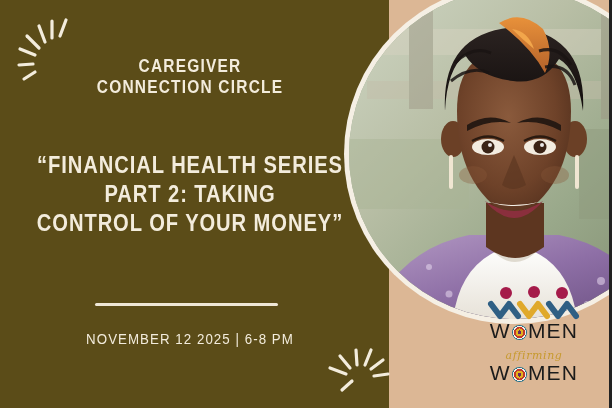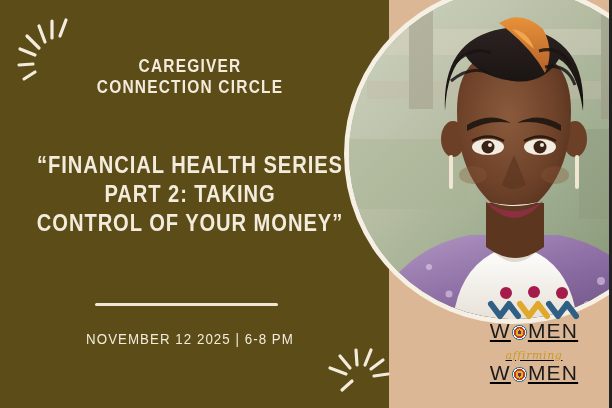--- a/index.html
+++ b/index.html
@@ -113,21 +113,20 @@
   .sparkle { position: absolute; }
   .sparkle svg { display: block; overflow: visible; }
 
   
   .logo {
     position: absolute;
     left: 478px;
     top: 286px;
     width: 112px;
     text-align: center;
-    text-decoration: underline;
   }
   .logo-mark { display: block; margin: 0 auto; }
   .logo-word {
     position: relative;
     display: block;
     font-family: "Liberation Sans", sans-serif;
     font-weight: 400;
     font-size: 21px;
     letter-spacing: 1.2px;
     color: #1b1b1b;

